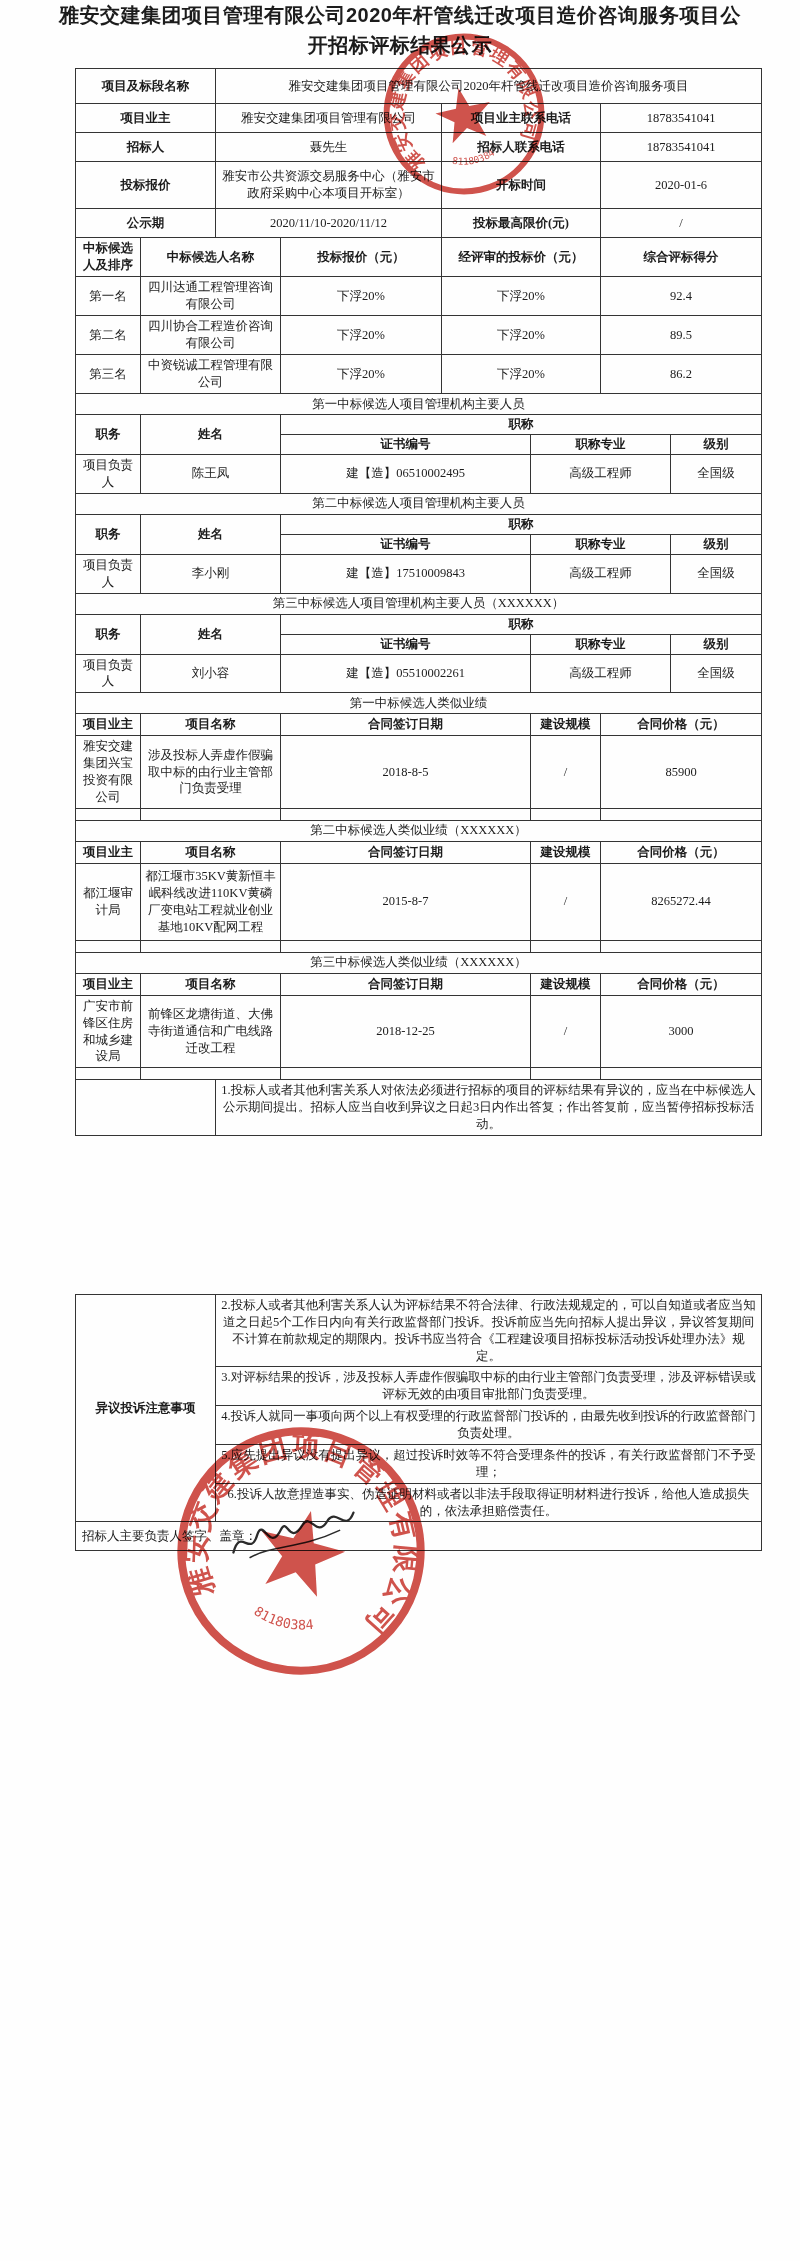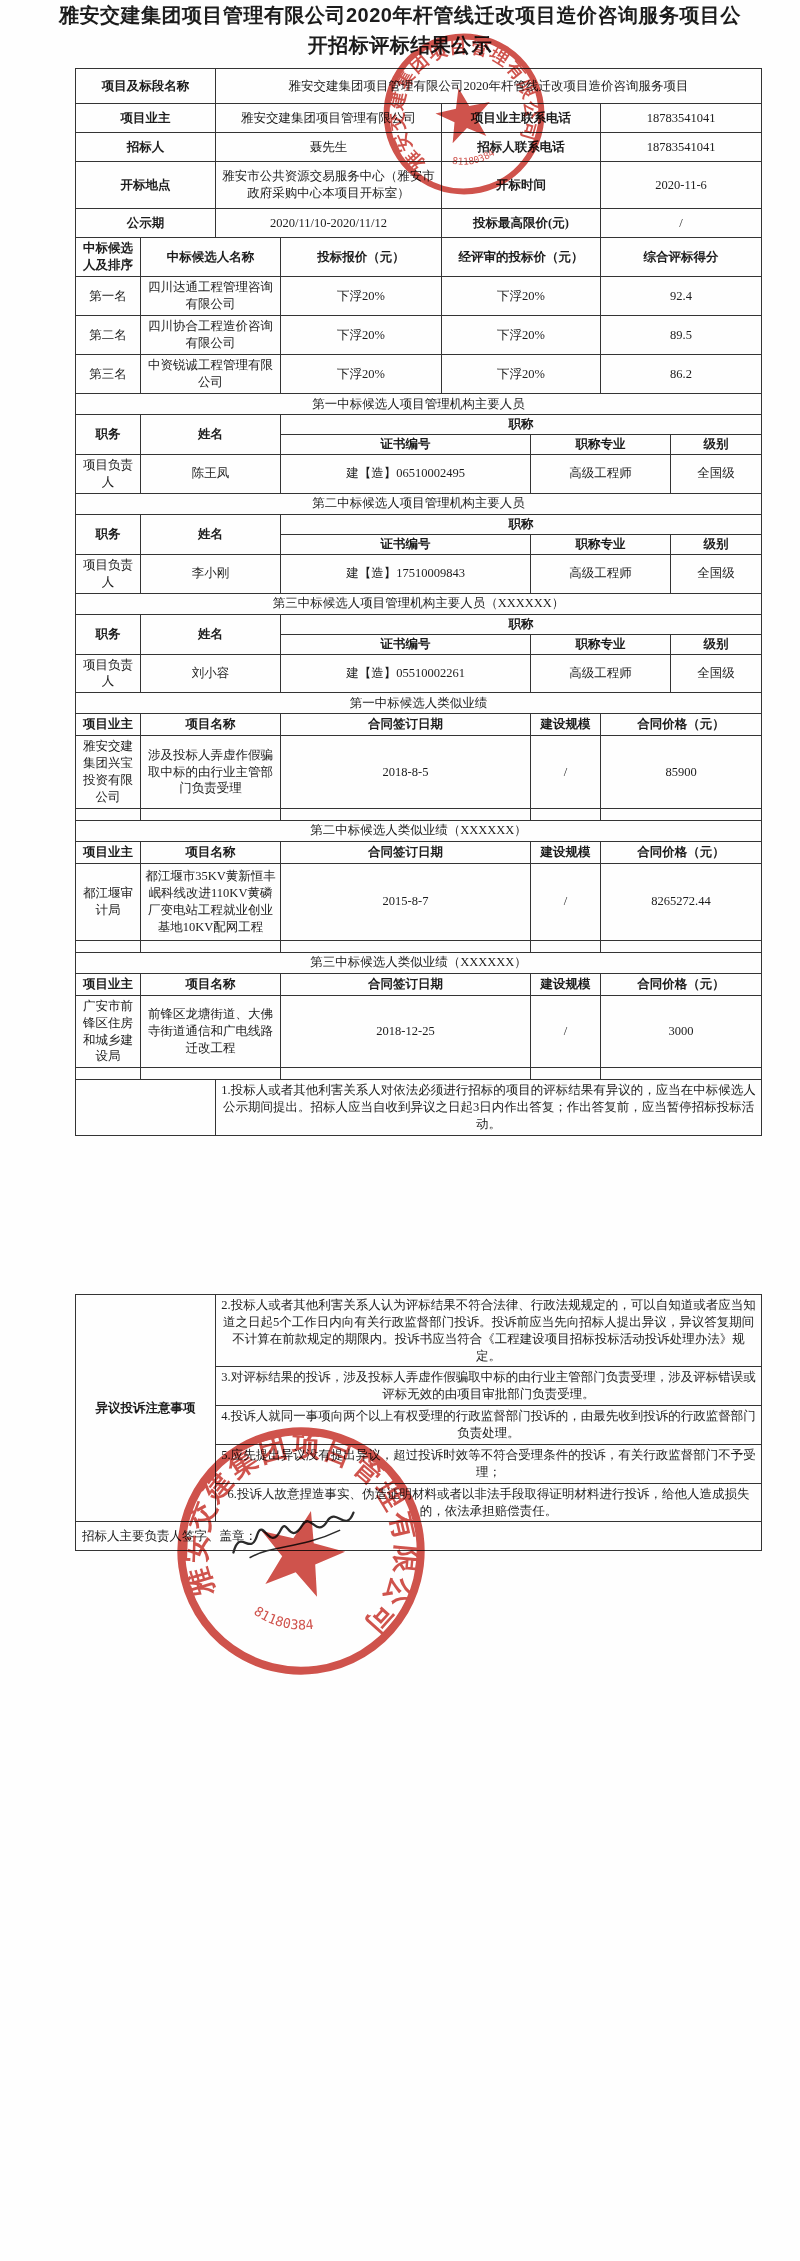--- a/index.html
+++ b/index.html
@@ -122,24 +122,24 @@
         <td colspan="2" class="lbl">项目业主联系电话</td>
         <td colspan="2">18783541041</td>
       </tr>
       <tr class="r-short">
         <td colspan="2" class="lbl">招标人</td>
         <td colspan="2">聂先生</td>
         <td colspan="2" class="lbl">招标人联系电话</td>
         <td colspan="2">18783541041</td>
       </tr>
       <tr class="r-place">
-        <td colspan="2" class="lbl">开标地点</td>
+        <td colspan="2" class="lbl">投标报价</td>
         <td colspan="2">雅安市公共资源交易服务中心（雅安市政府采购中心本项目开标室）</td>
         <td colspan="2" class="lbl">开标时间</td>
-        <td colspan="2">2020-11-6</td>
+        <td colspan="2">2020-01-6</td>
       </tr>
       <tr class="r-short">
         <td colspan="2" class="lbl">公示期</td>
         <td colspan="2">2020/11/10-2020/11/12</td>
         <td colspan="2" class="lbl">投标最高限价(元)</td>
         <td colspan="2">/</td>
       </tr>
 
       <tr class="r-candhdr">
         <td>中标候选人及排序</td>

